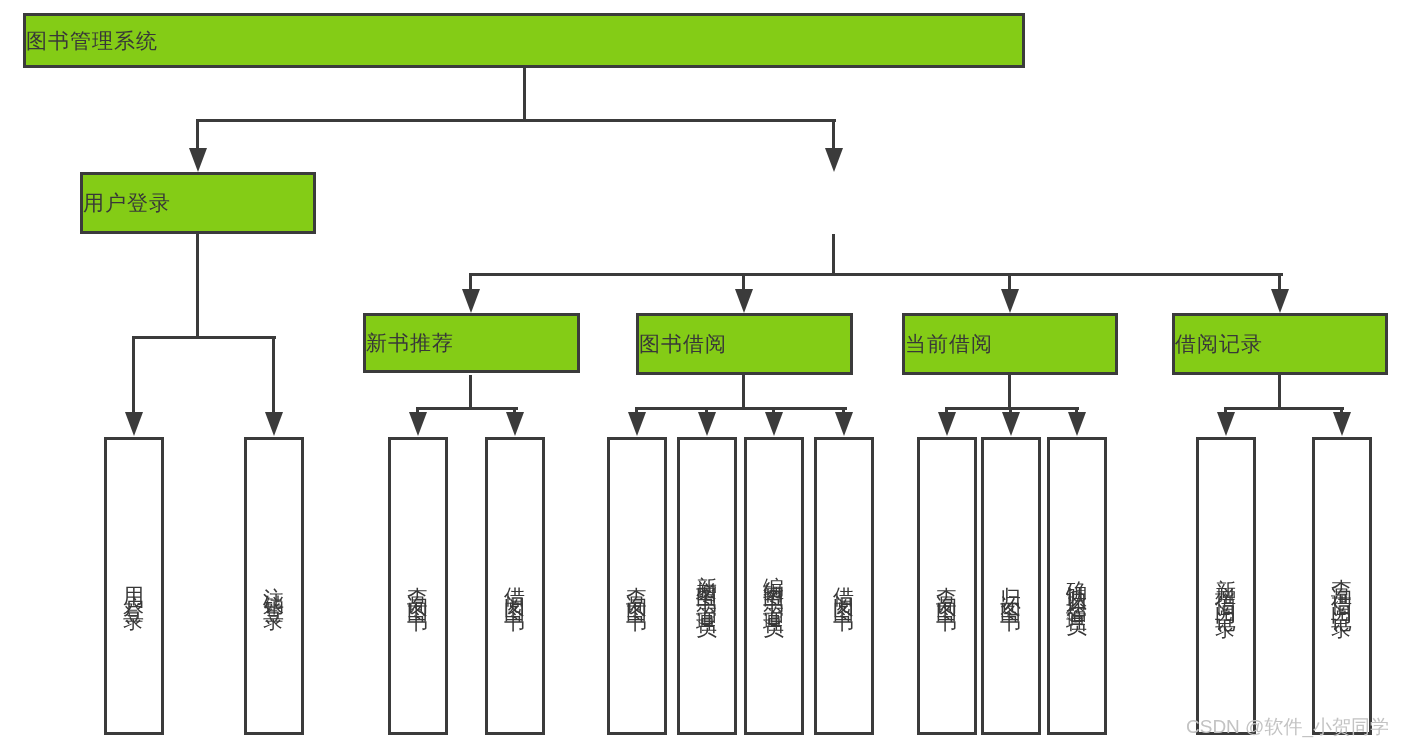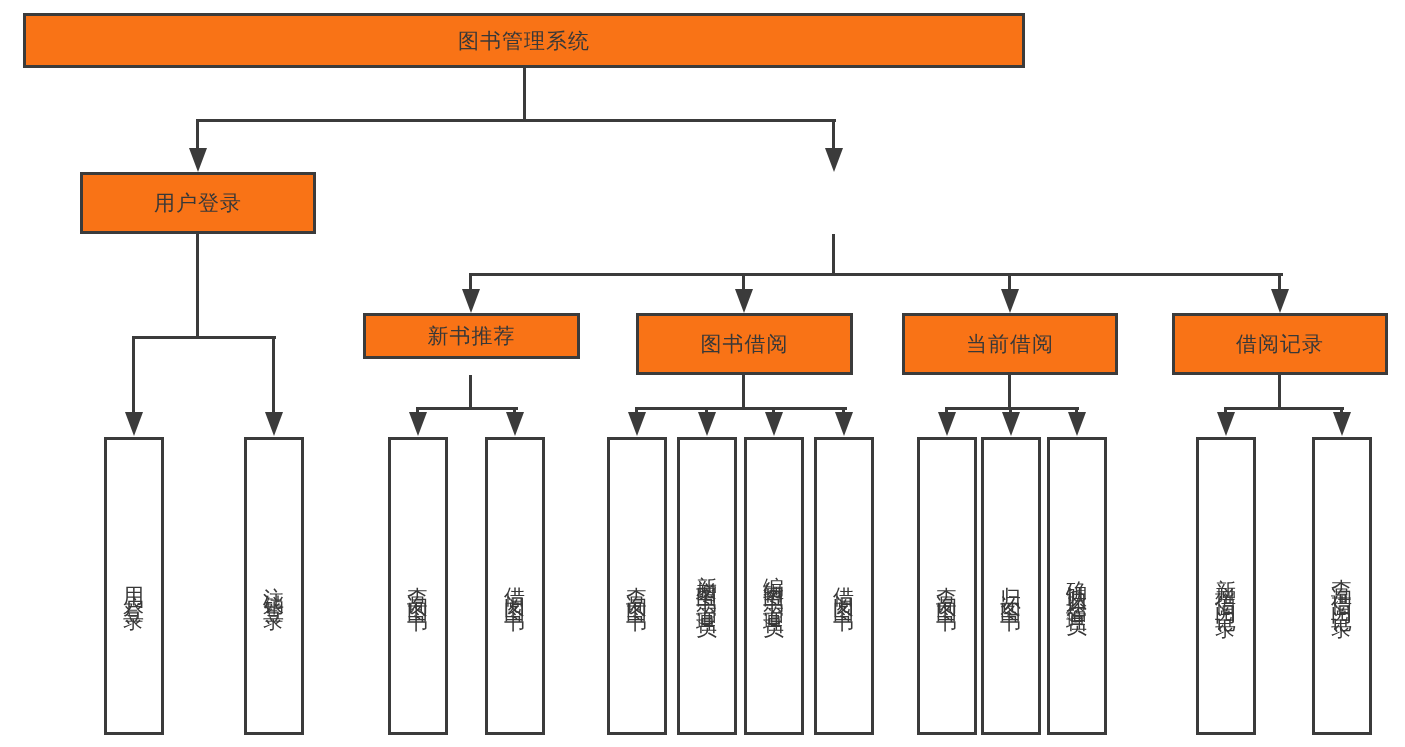--- a/index.html
+++ b/index.html
@@ -8,24 +8,23 @@
     width: 1405px;
     height: 747px;
     background: #ffffff;
     font-family: "Liberation Sans", "DejaVu Sans", sans-serif;
     overflow: hidden;
   }
   .box {
     position: absolute;
     box-sizing: border-box;
     border: 3px solid #3b3b3b;
-    background: #f97316;
+    background: #84cc16;
     display: flex;
     align-items: center;
-    justify-content: center;
     color: #383838;
     font-size: 21px;
     letter-spacing: 1px;
     white-space: nowrap;
   }
   .vbox {
     position: absolute;
     box-sizing: border-box;
     border: 3px solid #3b3b3b;
     background: #ffffff;
@@ -91,21 +90,21 @@
   <div class="hline" style="left:469px; top:273px; width:814px;"></div>
   <div class="vline" style="left:469px; top:273px; height:22px;"></div>
   <div class="arrow" style="left:462px; top:289px;"></div>
   <div class="vline" style="left:742px; top:273px; height:22px;"></div>
   <div class="arrow" style="left:735px; top:289px;"></div>
   <div class="vline" style="left:1008px; top:273px; height:22px;"></div>
   <div class="arrow" style="left:1001px; top:289px;"></div>
   <div class="vline" style="left:1278px; top:273px; height:22px;"></div>
   <div class="arrow" style="left:1271px; top:289px;"></div>
 
-  <div class="box" style="left:363px; top:313px; width:217px; height:46px;">
+  <div class="box" style="left:363px; top:313px; width:217px; height:60px;">
     <span>新书推荐</span>
   </div>
   <div class="box" style="left:902px; top:313px; width:216px; height:62px;">
     <span>当前借阅</span>
   </div>
   <div class="box" style="left:636px; top:313px; width:217px; height:62px;">
     <span>图书借阅</span>
   </div>
   <div class="box" style="left:1172px; top:313px; width:216px; height:62px;">
     <span>借阅记录</span>
@@ -182,14 +181,15 @@
     <span class="vlabel" style="letter-spacing:5px;">确认归还（管理员）</span>
   </div>
 
   <div class="vbox" style="left:1196px; top:437px; width:60px; height:298px;">
     <span class="vlabel">新增借阅记录</span>
   </div>
   <div class="vbox" style="left:1312px; top:437px; width:60px; height:298px;">
     <span class="vlabel">查询借阅记录</span>
   </div>
 
+  <div id="watermark">CSDN @软件_小贺同学</div>
 
 </div>
 
 </body></html>

